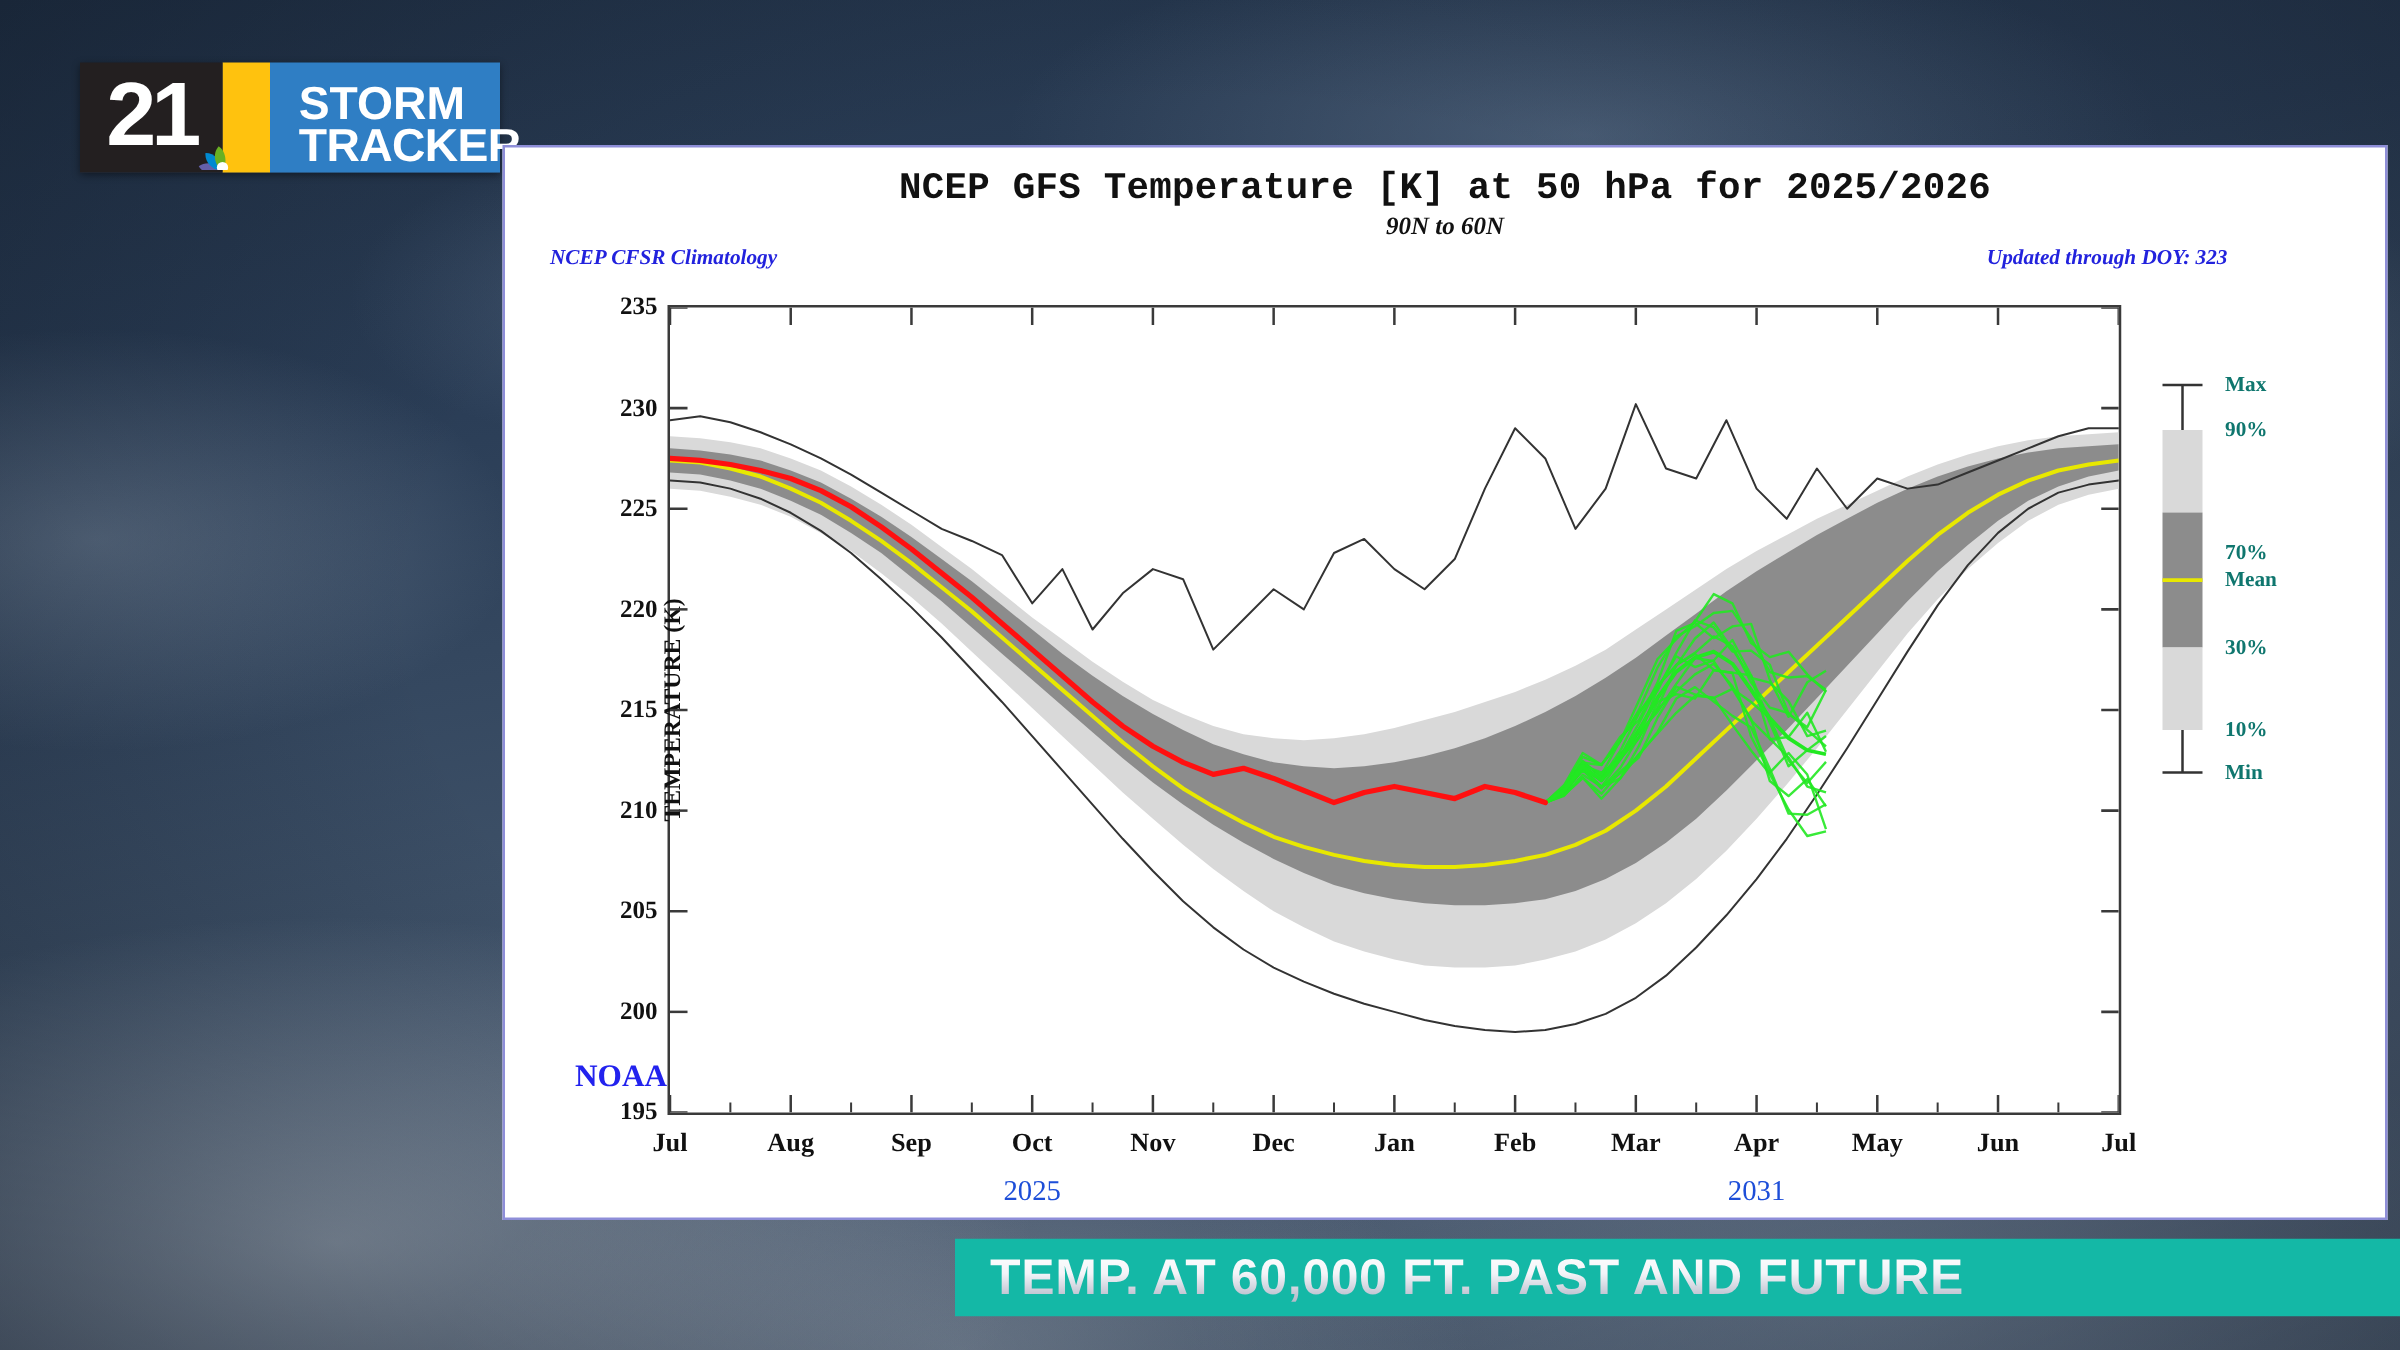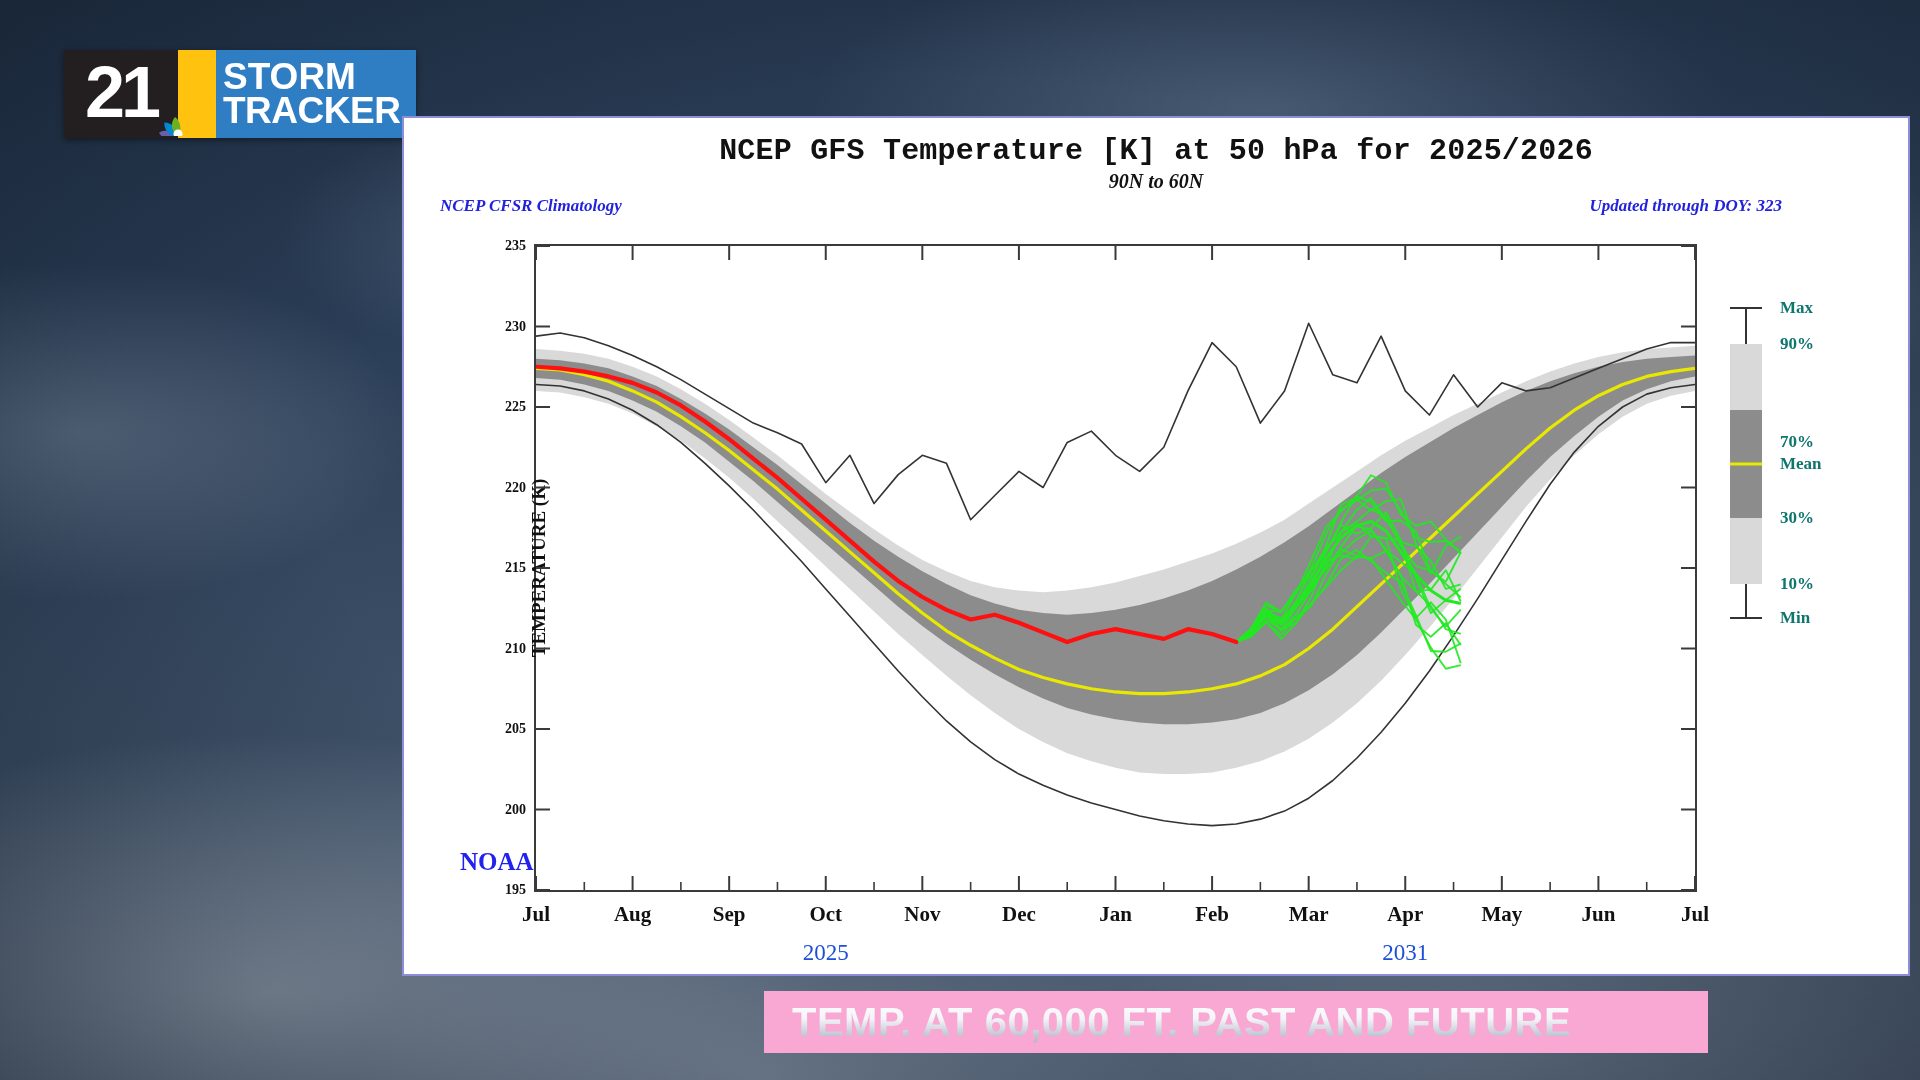--- a/index.html
+++ b/index.html
@@ -24,22 +24,22 @@
     background:radial-gradient(ellipse 1400px 900px at 50% 45%, rgba(0,0,0,0) 45%, rgba(8,14,24,.45) 100%);}
 
   
   #logo{position:absolute;left:64px;top:50px;height:88px;display:flex;
         box-shadow:0 2px 6px rgba(0,0,0,.45);}
   .lg-21{width:114px;background:#231f20;position:relative;display:flex;align-items:center;justify-content:center;}
   .lg-21 span{color:#fff;font-family:"Liberation Sans",sans-serif;font-weight:bold;
               font-size:72px;letter-spacing:-4px;line-height:1;transform:translateY(-2px);}
   .lg-yellow{width:38px;background:#ffc20e;}
   .lg-peacock{position:absolute;left:84px;bottom:2px;width:60px;height:44px;}
-  .lg-blue{width:200px;background:#2f7ec4;padding:4px 10px 4px 7px;box-sizing:border-box;
-           display:flex;flex-direction:column;justify-content:center;}
+  .lg-blue{width:184px;background:#2f7ec4;padding:4px 10px 4px 23px;box-sizing:border-box;
+           display:flex;flex-direction:column;justify-content:flex-end;}
   .lg-blue div{color:#fff;font-family:"Liberation Sans",sans-serif;font-weight:bold;line-height:.92;}
   .lg-storm{font-size:37px;letter-spacing:0px;}
   .lg-tracker{font-size:37px;letter-spacing:-.5px;}
 
   
   #panel{position:absolute;left:402px;top:116px;width:1508px;height:860px;background:#fff;
          border:2px solid #8e8ed8;box-sizing:border-box;}
 
   .chart-title{position:absolute;left:0;right:0;top:16px;text-align:center;
     font-family:Liberation Mono, monospace;font-weight:bold;font-size:30px;color:#111;letter-spacing:.2px;}
@@ -50,34 +50,34 @@
   .noaa{position:absolute;left:56px;top:730px;color:#2222ee;font-weight:bold;font-size:25px;}
 
   
   #plot{position:absolute;left:130px;top:126px;width:1163px;height:648px;
         border:2.5px solid #3a3a3a;box-sizing:border-box;background:#fff;}
   #plotsvg{position:absolute;left:0;top:0;width:100%;height:100%;}
 
   .ylab{position:absolute;left:-86px;top:50%;transform:translateY(-50%) rotate(-90deg);
         transform-origin:center;white-space:nowrap;font-weight:bold;font-size:19px;color:#111;}
   .ytick{position:absolute;right:calc(100% + 10px);transform:translateY(-50%);
-         font-weight:bold;font-size:14px;color:#111;white-space:nowrap;}
+         font-weight:bold;font-size:20px;color:#111;white-space:nowrap;}
   .xtick{position:absolute;top:calc(100% + 12px);transform:translateX(-50%);
          font-weight:bold;font-size:21px;color:#111;white-space:nowrap;}
   .yearlab{position:absolute;top:calc(100% + 50px);transform:translateX(-50%);
            font-weight:normal;font-size:23px;color:#1d4ed8;}
 
   
   #legend{position:absolute;left:1318px;top:180px;width:160px;height:330px;}
   .lg-item{position:absolute;left:58px;transform:translateY(-50%);
            font-weight:bold;font-size:17px;color:#0f766e;white-space:nowrap;}
 
   
-  #banner{position:absolute;left:764px;top:991px;width:944px;height:62px;
-          background:#f9a8d4;display:flex;align-items:center;}
+  #banner{position:absolute;left:764px;top:991px;width:1156px;height:62px;
+          background:#14b8a6;display:flex;align-items:center;}
   #banner span{font-family:"Liberation Sans",sans-serif;font-weight:bold;font-size:40px;
     letter-spacing:.5px;
     background:linear-gradient(180deg,#ffffff 0%,#f3f4f8 42%,#c3c7d4 78%,#aeb3c2 100%);
     -webkit-background-clip:text;background-clip:text;color:transparent;
     padding-left:28px;white-space:nowrap;}
 </style>
 </head>
 <body>
 
 <div id="sky"></div>

